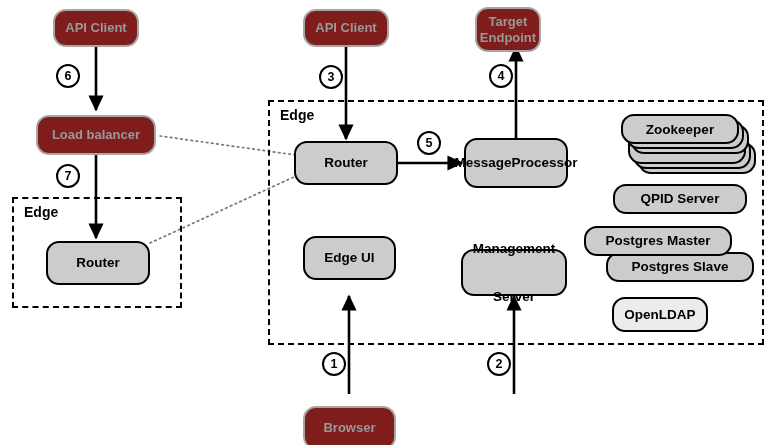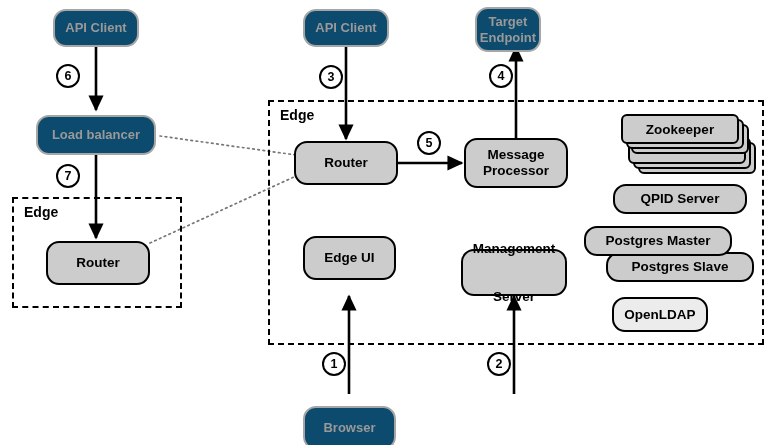--- a/index.html
+++ b/index.html
@@ -41,35 +41,35 @@
     color:#000000;
     font-weight:bold;
     font-size:13.5px;
   }
   
   .node.solid.light{
     background:#ececec;
   }
   
   .node.ghost{
-    background:#0c4a6e;
+    background:#7f1d1d;
     border:2px solid #a6a6a6;
     color:#999999;
     font-weight:bold;
     font-size:13px;
   }
 
   
   .stack{position:absolute;}
   .stack .layer{
     position:absolute;
     box-sizing:border-box;
     background:#cccccc;
     border:2.5px solid #000000;
-    border-radius:6px;
+    border-radius:13px;
   }
   .stack .layer.front{
     display:flex;
     align-items:center;
     justify-content:center;
     font-weight:bold;
     font-size:13.5px;
     color:#000;
   }
 
@@ -165,21 +165,21 @@
 
 
   <div class="node solid" style="left:46px; top:241px; width:104px; height:44px;">
     <span class="lbl">Router</span>
   </div>
 
   <div class="node solid" style="left:294px; top:141px; width:104px; height:44px;">
     <span class="lbl">Router</span>
   </div>
 
-  <div class="node solid" style="left:464px; top:138px; width:104px; height:50px; flex-direction:column;">
+  <div class="node solid" style="left:464px; top:138px; width:104px; height:50px; flex-direction:row;">
     <span class="lbl">Message</span>
     <span class="lbl">Processor</span>
   </div>
 
   <div class="node solid" style="left:303px; top:236px; width:93px; height:44px;">
     <span class="lbl">Edge UI</span>
   </div>
 
   <div class="node solid" style="left:461px; top:249px; width:106px; height:47px; flex-direction:column;gap:32px;">
     <span class="lbl">Management</span>

